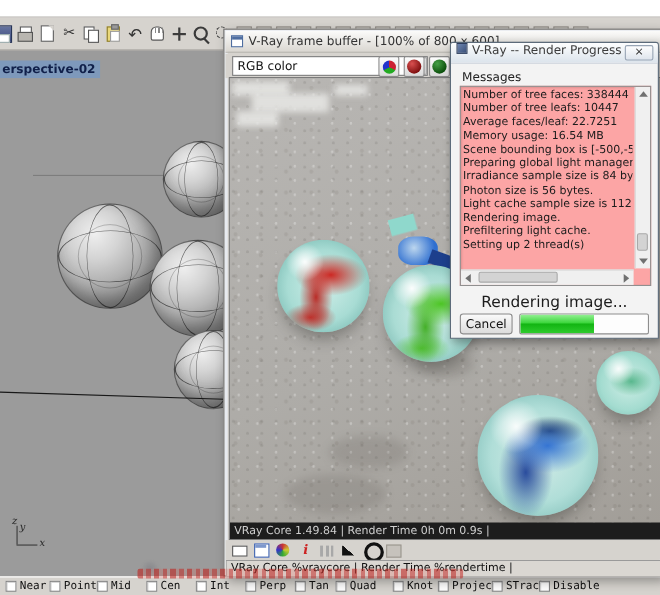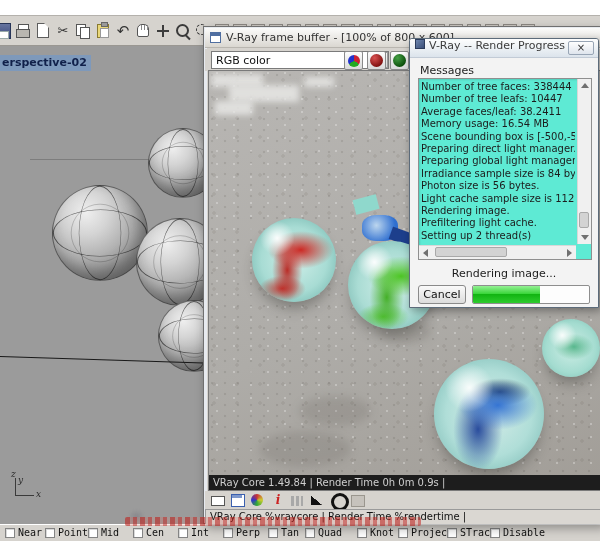--- a/index.html
+++ b/index.html
@@ -148,35 +148,35 @@
   .dlg{position:absolute;left:409px;top:38px;width:190px;height:270px;z-index:20;
        background:#f3f3f3;border:1px solid #5c6b7a;border-radius:3px 3px 0 0;
        box-shadow:2px 3px 9px rgba(0,0,0,.35);}
   .dlg-title{position:absolute;left:0;top:0;right:0;height:19px;border-radius:2px 2px 0 0;
              background:linear-gradient(#fdfefe,#dce4ec);display:flex;align-items:flex-start;gap:4px;
              padding-left:5px;font-size:11px;color:#3c3c3c;border-bottom:1px solid #c2cbd6;}
   .dlg-icon{width:10px;height:10px;background:linear-gradient(135deg,#6e86b0,#3a4f78);border:1px solid #2c3c5c;}
   .dlg-close{position:absolute;right:4px;top:2px;width:26px;height:14px;border:1px solid #98a5b5;border-radius:2px;
              background:linear-gradient(#fefefe,#dfe5ed);font-size:10px;line-height:12px;text-align:center;color:#333;}
   .dlg-label{position:absolute;left:10px;top:25px;font-size:11px;color:#222;}
-  .msg-box{position:absolute;left:8px;top:39px;width:174px;height:182px;background:#5eead4;
+  .msg-box{position:absolute;left:8px;top:39px;width:174px;height:182px;background:#fca5a5;
            border:1px solid #8f8f8f;box-shadow:inset 1px 1px 2px rgba(0,0,0,.12);overflow:hidden;}
   .msg-text{position:absolute;left:2px;top:2px;right:16px;bottom:16px;overflow:hidden;}
   .msg-line{font-size:10px;line-height:12.4px;color:#1c1c1c;white-space:nowrap;}
   .vscroll{position:absolute;top:0;right:0;bottom:15px;width:14px;background:#f0f0f0;border-left:1px solid #d8d8d8;}
   .hscroll{position:absolute;left:0;right:15px;bottom:0;height:14px;background:#f0f0f0;border-top:1px solid #d8d8d8;}
   .sb-thumb{position:absolute;background:#d3d3d3;border:1px solid #a9a9a9;border-radius:2px;}
   .vscroll .sb-thumb{left:1px;width:10px;height:16px;bottom:16px;}
   .hscroll .sb-thumb{top:1px;height:10px;left:16px;width:72px;}
   .arr{position:absolute;width:0;height:0;border-style:solid;}
   .arr-up{top:4px;left:3px;border-width:0 4px 5px 4px;border-color:transparent transparent #707070 transparent;}
   .arr-down{bottom:4px;left:3px;border-width:5px 4px 0 4px;border-color:#707070 transparent transparent transparent;}
   .arr-left{left:4px;top:3px;border-width:4px 5px 4px 0;border-color:transparent #707070 transparent transparent;}
   .arr-right{right:4px;top:3px;border-width:4px 0 4px 5px;border-color:transparent transparent transparent #707070;}
-  .dlg-status{position:absolute;left:0;right:0;top:228px;text-align:center;font-size:11px;color:#1c1c1c;}
+  .dlg-status{position:absolute;left:0;right:0;top:228px;text-align:center;font-size:14px;color:#1c1c1c;}
   .cancel-btn{position:absolute;left:8px;top:246px;width:48px;height:19px;border:1px solid #8a8a8a;border-radius:3px;
               background:linear-gradient(#fafafa,#dcdcdc);font-size:11px;color:#111;text-align:center;line-height:17px;}
   .progress{position:absolute;left:62px;right:8px;top:246px;height:19px;border:1px solid #8e8e8e;border-radius:2px;
             background:#fdfdfd;overflow:hidden;}
   .progress-fill{position:absolute;left:0;top:0;bottom:0;width:58%;
             background:linear-gradient(#94f094,#3bd63b 45%,#12b412 50%,#2ecc2e);}
 
   
   .watermark{position:absolute;left:125px;top:517px;width:296px;height:9px;z-index:30;border-radius:2px;
       background:repeating-linear-gradient(90deg,rgba(190,35,30,.6) 0 5px,rgba(225,95,85,.25) 5px 8px,
@@ -368,24 +368,23 @@
     <div class="dlg-title">
       <span class="dlg-icon"></span>
       <span>V-Ray -- Render Progress</span>
     </div>
     <div class="dlg-close">×</div>
     <div class="dlg-label">Messages</div>
     <div class="msg-box">
       <div class="msg-text">
           <div class="msg-line">Number of tree faces: 338444</div>
           <div class="msg-line">Number of tree leafs: 10447</div>
-          <div class="msg-line">Average faces/leaf: 38.2411</div>
+          <div class="msg-line">Average faces/leaf: 22.7251</div>
           <div class="msg-line">Memory usage: 16.54 MB</div>
           <div class="msg-line">Scene bounding box is [-500,-500,-1.117</div>
-          <div class="msg-line">Preparing direct light manager.</div>
           <div class="msg-line">Preparing global light manager.</div>
           <div class="msg-line">Irradiance sample size is 84 bytes</div>
           <div class="msg-line">Photon size is 56 bytes.</div>
           <div class="msg-line">Light cache sample size is 112 bytes.</div>
           <div class="msg-line">Rendering image.</div>
           <div class="msg-line">Prefiltering light cache.</div>
           <div class="msg-line">Setting up 2 thread(s)</div>
         </div>
       <div class="vscroll">
         <span class="arr arr-up"></span>

